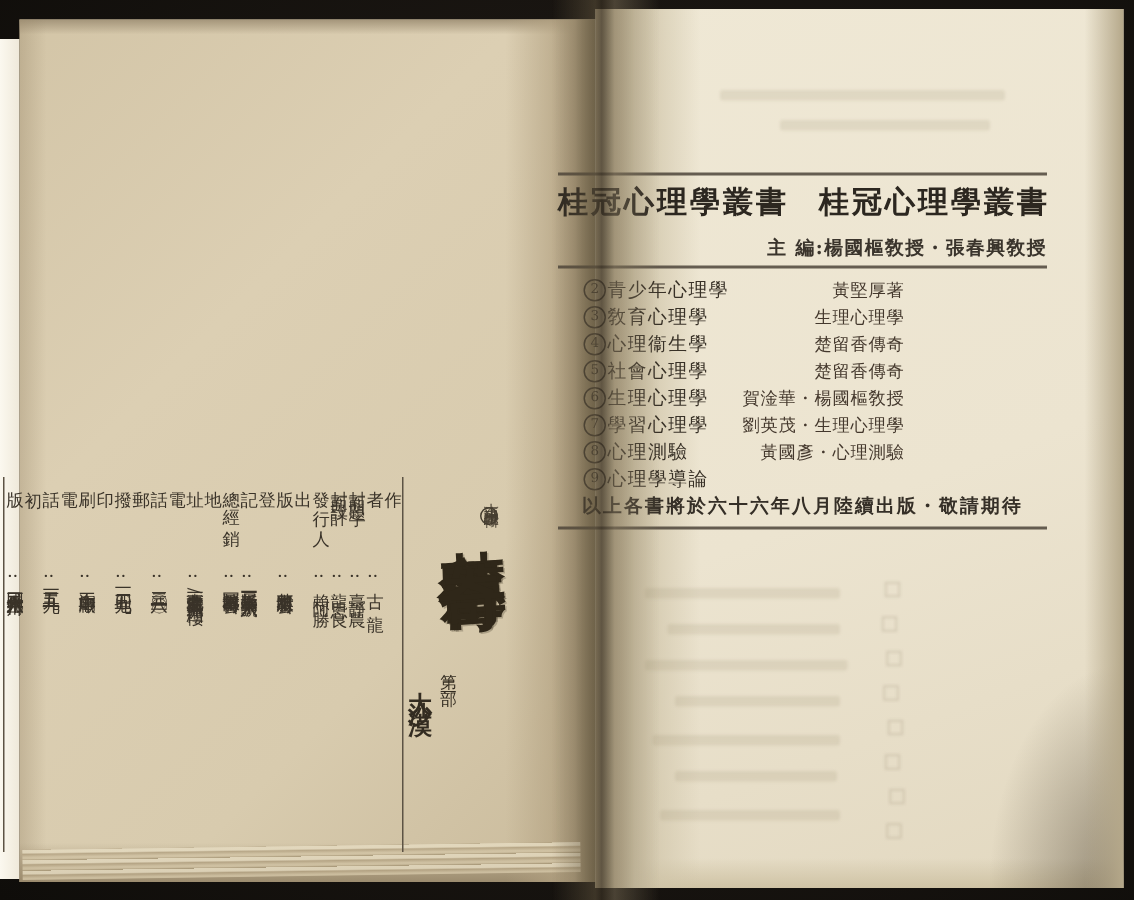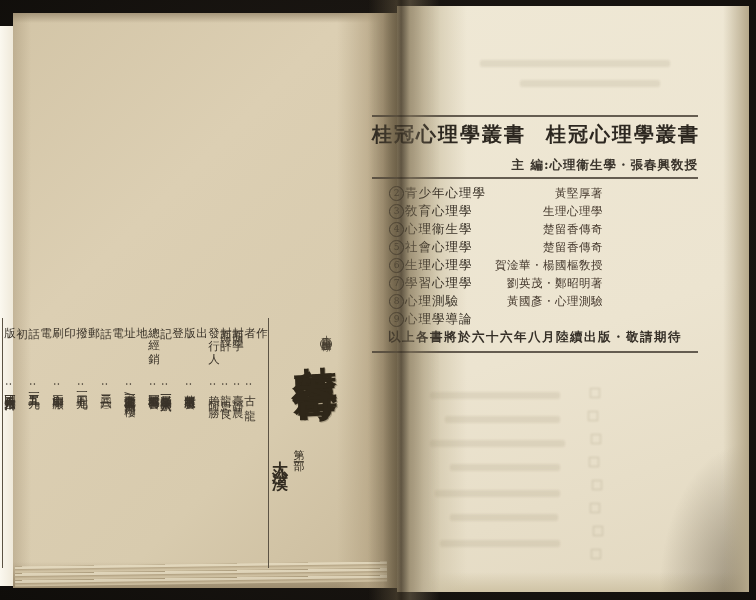--- a/index.html
+++ b/index.html
@@ -119,21 +119,21 @@
   </div>
 
   <div class="page-right"></div>
 
   <div class="rp-rule rule-1"></div>
 
   <div class="rp-title">
     <span class="t1">桂冠心理學叢書</span><span class="t2">桂冠心理學叢書</span>
   </div>
 
-  <div class="rp-editors">主 編:心理衞生學・張春興敎授</div>
+  <div class="rp-editors">主 編:楊國樞敎授・張春興敎授</div>
 
   <div class="rp-rule rule-2"></div>
 
   <div class="book-list">
       <div class="book-row">
         <span class="bnum">2</span>
         <span class="btitle">青少年心理學</span>
         <span class="bauthor">黃堅厚著</span>
       </div>
       <div class="book-row">
@@ -152,21 +152,21 @@
         <span class="bauthor">楚留香傳奇</span>
       </div>
       <div class="book-row">
         <span class="bnum">6</span>
         <span class="btitle">生理心理學</span>
         <span class="bauthor">賀淦華・楊國樞敎授</span>
       </div>
       <div class="book-row">
         <span class="bnum">7</span>
         <span class="btitle">學習心理學</span>
-        <span class="bauthor">劉英茂・鄭昭明著</span>
+        <span class="bauthor">劉英茂・生理心理學</span>
       </div>
       <div class="book-row">
         <span class="bnum">8</span>
         <span class="btitle">心理測驗</span>
         <span class="bauthor">黃國彥・心理測驗</span>
       </div>
       <div class="book-row">
         <span class="bnum">9</span>
         <span class="btitle">心理學導論</span>
       </div>

